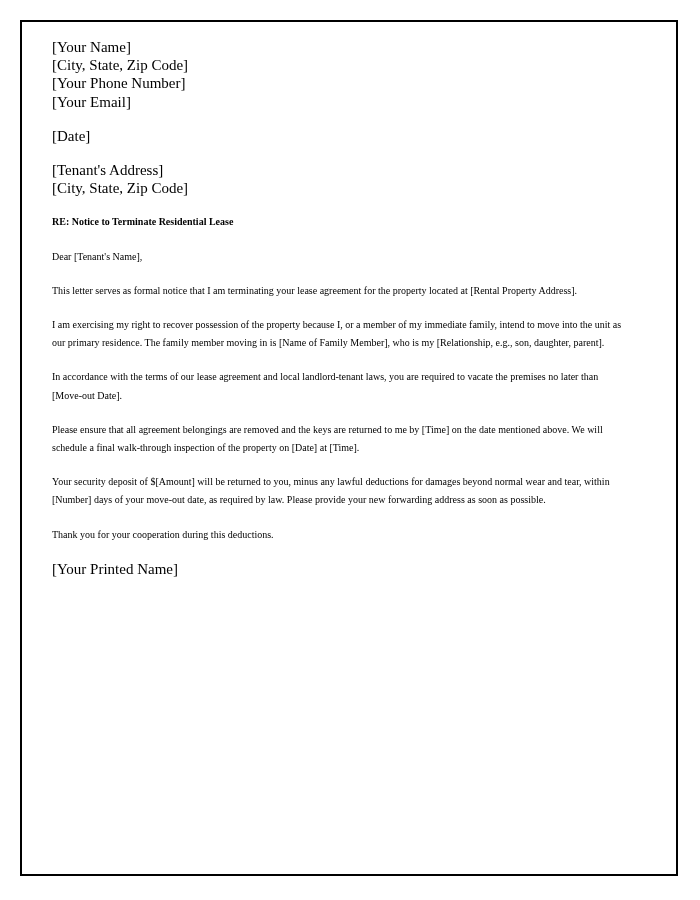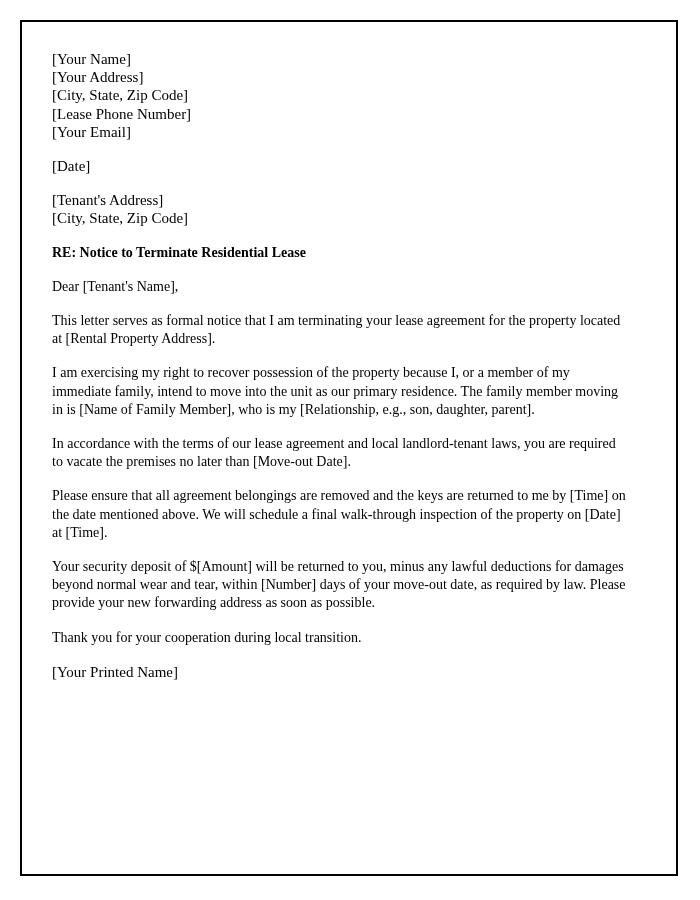--- a/index.html
+++ b/index.html
@@ -17,29 +17,29 @@
     color: #000000;
   }
   .letter-frame {
     position: absolute;
     left: 20px;
     top: 20px;
     width: 658px;
     height: 856px;
     border: 2px solid #000000;
     box-sizing: border-box;
-    padding: 28px 48px 20px 30px;
+    padding: 16px 48px 20px 30px;
   }
   .line {
     font-size: 15px;
     line-height: 18.2px;
     white-space: pre-wrap;
   }
   .para {
-    font-size: 14px;
+    font-size: 10px;
     line-height: 18.2px;
     margin: 16px 0 16px 0;
   }
   .block {
     margin: 0 0 16px 0;
   }
   .subject {
     font-weight: bold;
   }
   .sig-block .line,
@@ -48,23 +48,22 @@
   }
 </style>
 </head>
 <body>
 
 <div class="page">
   <div class="letter-frame">
 
     <div class="block addr-block">
       <div class="line">[Your Name]</div>
-      <div class="line">[Your Address]</div>
       <div class="line">[City, State, Zip Code]</div>
-      <div class="line">[Lease Phone Number]</div>
+      <div class="line">[Your Phone Number]</div>
       <div class="line">[Your Email]</div>
     </div>
 
     <div class="block">
       <div class="line">[Date]</div>
     </div>
 
     <div class="block addr-block">
       <div class="line">[Tenant's Address]</div>
       <div class="line">[City, State, Zip Code]</div>
@@ -72,21 +71,21 @@
 
     <div class="para subject">RE: Notice to Terminate Residential Lease</div>
 
     <div class="para">Dear [Tenant's Name],</div>
 
     <div class="para">This letter serves as formal notice that I am terminating your lease agreement for the property located at [Rental Property Address].</div>
     <div class="para">I am exercising my right to recover possession of the property because I, or a member of my immediate family, intend to move into the unit as our primary residence. The family member moving in is [Name of Family Member], who is my [Relationship, e.g., son, daughter, parent].</div>
     <div class="para">In accordance with the terms of our lease agreement and local landlord-tenant laws, you are required to vacate the premises no later than [Move-out Date].</div>
     <div class="para">Please ensure that all agreement belongings are removed and the keys are returned to me by [Time] on the date mentioned above. We will schedule a final walk-through inspection of the property on [Date] at [Time].</div>
     <div class="para">Your security deposit of $[Amount] will be returned to you, minus any lawful deductions for damages beyond normal wear and tear, within [Number] days of your move-out date, as required by law. Please provide your new forwarding address as soon as possible.</div>
-    <div class="para">Thank you for your cooperation during local transition.</div>
+    <div class="para">Thank you for your cooperation during this deductions.</div>
 
 
     <div class="block sig-block">
       <div class="line">[Your Printed Name]</div>
     </div>
 
   </div>
 </div>
 
 </body></html>

